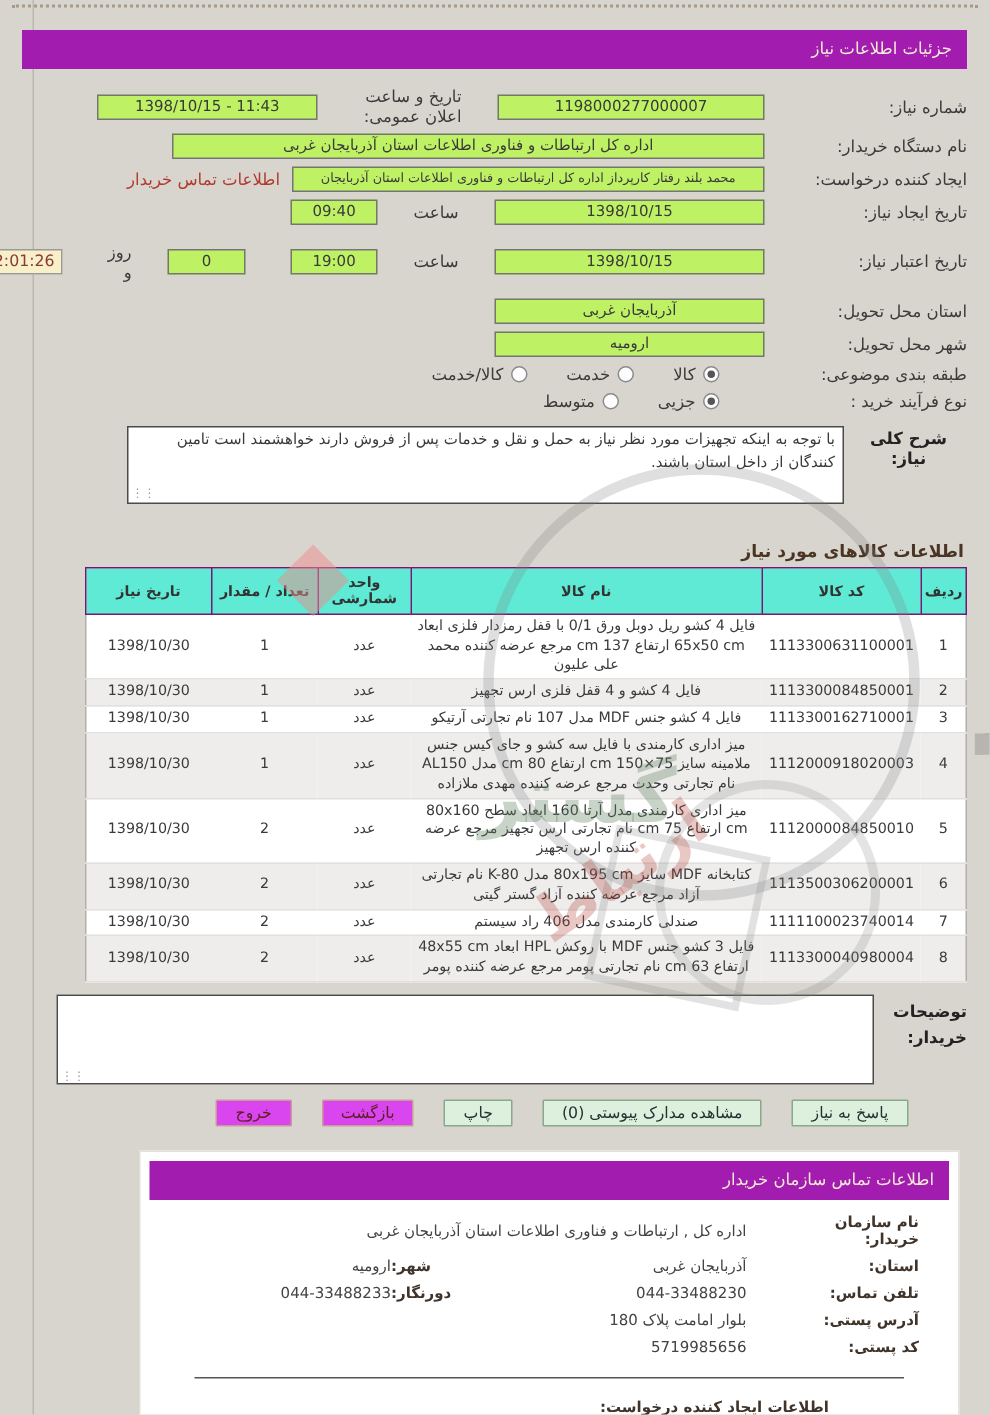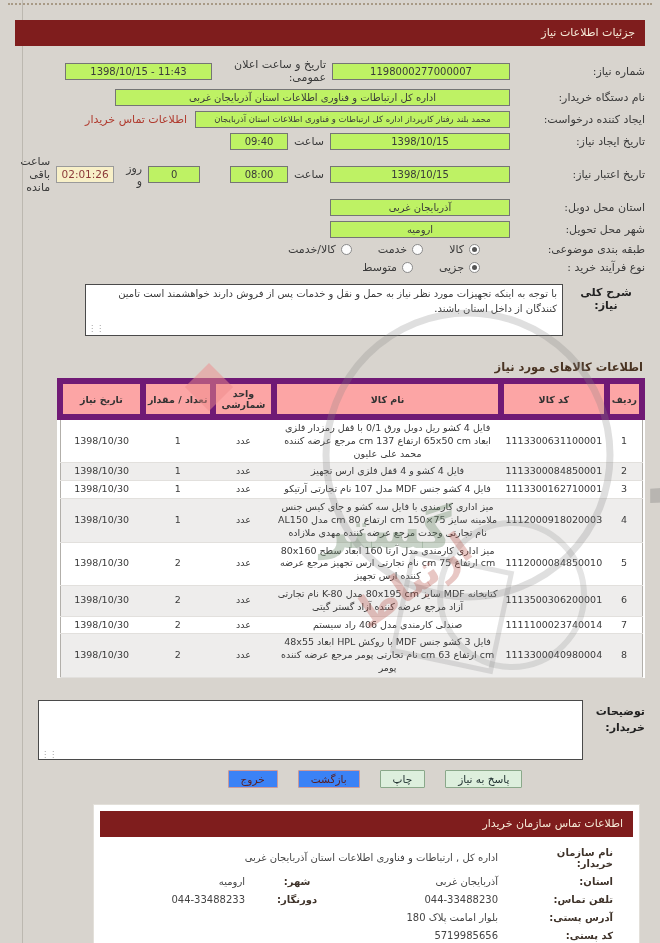--- a/index.html
+++ b/index.html
@@ -12,28 +12,28 @@
     color: #3a3a3a;
     direction: rtl;
     overflow: hidden;
   }
   .dotted { position: absolute; top: 3px; left: 8px; right: 8px; border-top: 2px dotted #a89a86; }
   .vline  { position: absolute; left: 22px; top: 0; height: 100%; width: 1px; background: #bcb8b0; }
 
   .wrap { position: relative; margin: 20px 15px 0 15px; }
 
   .hdr {
-    background: #7f1d1d; color: #f6ecd9;
+    background: #a21caf; color: #f6ecd9;
     padding: 6px 10px 7px; font-size: 11px;
     margin-bottom: 12px;
   }
 
   .frow { display: flex; align-items: center; margin-bottom: 5px; direction: rtl; }
   .lbl  { width: 135px; flex: none; text-align: right; padding-left: 4px; color: #3a3a3a; }
-  .lbl2 { text-align: right; padding: 0 6px; }
+  .lbl2 { text-align: right; padding: 0 24px; }
   .ibox {
     background: #bef264; border: 1px solid #757575; height: 17px; line-height: 15px;
     font-size: 10px; padding: 0 3px; text-align: center; overflow: hidden; white-space: nowrap;
     flex: none;
   }
   .ltr { direction: ltr; unicode-bidi: embed; }
   .w178{width:178px}.w147{width:147px}.w395{width:395px}.w315{width:315px}
   .w180{width:180px}.w58{width:58px}.w52{width:52px}
   .creator-box{font-size:8.5px}
   .link { color: #b03a2e; margin-right: 8px; cursor: pointer; }
@@ -57,45 +57,45 @@
   .descbox {
     width: 478px; min-height: 52px; background: #fff; border: 1px solid #4a4a4a;
     font-size: 10px; padding: 2px 5px; text-align: right; line-height: 1.45; position: relative;
   }
   .handle { position: absolute; bottom: 0; left: 2px; color: #999; font-size: 8px; }
 
   .goods-title { font-weight: bold; color: #4a3423; font-size: 11.5px; margin: 24px 2px 4px 0; }
 
   table.goods { border-collapse: collapse; width: 588px; margin-right: 0; background: #fff; font-size: 9.5px; border: 1px solid #b2afaa; }
   table.goods th {
-    background: #fca5a5; border: 6px solid #701a75; padding: 4px 2px;
+    background: #5eead4; border: 1px solid #701a75; padding: 4px 2px;
     font-weight: bold; color: #333; font-size: 9.5px;
   }
   table.goods td { border-bottom: 1px solid #e2e0dd; padding: 2px 3px; text-align: center; vertical-align: middle; line-height: 1.35; }
   table.goods tbody tr:nth-child(even) { background: #eeedec; }
   .col0{width:26px}.col1{width:106px}.col2{width:238px}.col3{width:62px}.col4{width:72px}.col5{width:84px}
 
-  .notesrow { align-items: flex-start; margin-top: 22px; }
+  .notesrow { align-items: flex-start; margin-top: 8px; }
   .noteslbl { width: 62px; flex: none; font-weight: bold; color: #222; text-align: right; line-height: 1.5; padding-top: 4px; }
   .notesbox { width: 545px; height: 60px; background: #fff; border: 1px solid #4a4a4a; position: relative; }
 
   .btnrow { display: flex; direction: rtl; justify-content: center; gap: 20px; margin: 10px 0 0; transform: translateX(45px); }
   .btn {
     font-family: "DejaVu Sans", sans-serif; font-size: 10.5px; padding: 2px 12px;
     border-radius: 1px; cursor: pointer; white-space: nowrap;
   }
   .btn-green { background: #ddefdd; border: 1px solid #8aa88a; color: #233; }
-  .btn-pink  { background: #3b82f6; border: 1px solid #c99; color: #5a1f1f; }
+  .btn-pink  { background: #d946ef; border: 1px solid #c99; color: #5a1f1f; }
 
   .panel { background: #fff; border: 1px solid #e3e0da; margin: 16px 5px 0 78px; padding: 6px 6px 18px; }
   .panel .hdr { margin: 0 0 10px; }
   .prow { display: flex; align-items: center; margin: 7px 20px; font-size: 10px; }
   .plbl { width: 115px; flex: none; font-weight: bold; color: #3f332a; text-align: right; padding-left: 24px; }
   .pval { width: 165px; flex: none; color: #444; text-align: right; }
-  .plbl2 { width: 72px; flex: none; font-weight: bold; color: #3f332a; text-align: center; margin-left: 16px; }
+  .plbl2 { width: 72px; flex: none; font-weight: bold; color: #3f332a; text-align: left; }
   .pval2 { width: 140px; flex: none; color: #444; text-align: right; }
   .pval-wide { color: #444; margin-left: 16px; }
   .sep { border: none; border-top: 1px solid #555; margin: 14px 30px; }
   .creator-sec { margin: 0 80px; }
   .creator-title { font-weight: bold; color: #3f332a; font-size: 10px; margin: 4px 0 8px; }
   .crow { display: flex; margin: 6px 0; font-size: 10px; }
   .clbl { width: 95px; flex: none; font-weight: bold; color: #3f332a; text-align: right; }
   .cval { color: #444; }
 
   svg.wm { position: absolute; inset: 0; z-index: 40; pointer-events: none; }
@@ -132,29 +132,29 @@
     <span class="lbl">تاریخ ایجاد نیاز:</span>
     <span class="ibox w180 ltr">1398/10/15</span>
     <span class="lbl2">ساعت</span>
     <span class="ibox w58 ltr">09:40</span>
   </div>
 
   <div class="frow">
     <span class="lbl">تاریخ اعتبار نیاز:</span>
     <span class="ibox w180 ltr">1398/10/15</span>
     <span class="lbl2">ساعت</span>
-    <span class="ibox w58 ltr">08:00</span>
+    <span class="ibox w58 ltr">19:00</span>
     <span class="ibox w52 mr30 ltr">0</span>
     <span class="lbl2">روز و</span>
     <span class="yellowbox ltr">02:01:26</span>
     <span>ساعت باقی مانده</span>
   </div>
 
   <div class="frow">
-    <span class="lbl">استان محل دوبل:</span>
+    <span class="lbl">استان محل تحویل:</span>
     <span class="ibox w180">آذربایجان غربی</span>
   </div>
 
   <div class="frow">
     <span class="lbl">شهر محل تحویل:</span>
     <span class="ibox w180">ارومیه</span>
   </div>
 
   <div class="frow">
     <span class="lbl">طبقه بندی موضوعی:</span>
@@ -277,20 +277,21 @@
       <span>توضیحات</span><br>
       <span>خریدار:</span>
     </span>
     <div class="notesbox">
       <span class="handle">⋮⋮</span>
     </div>
   </div>
 
   <div class="btnrow">
     <button class="btn btn-green">پاسخ به نیاز</button>
+    <button class="btn btn-green">مشاهده مدارک پیوستی (0)</button>
     <button class="btn btn-green">چاپ</button>
     <button class="btn btn-pink">بازگشت</button>
     <button class="btn btn-pink">خروج</button>
   </div>
 
   <div class="panel">
     <div class="hdr">اطلاعات تماس سازمان خریدار</div>
 
     <div class="prow">
       <span class="plbl">نام سازمان خریدار:</span>

